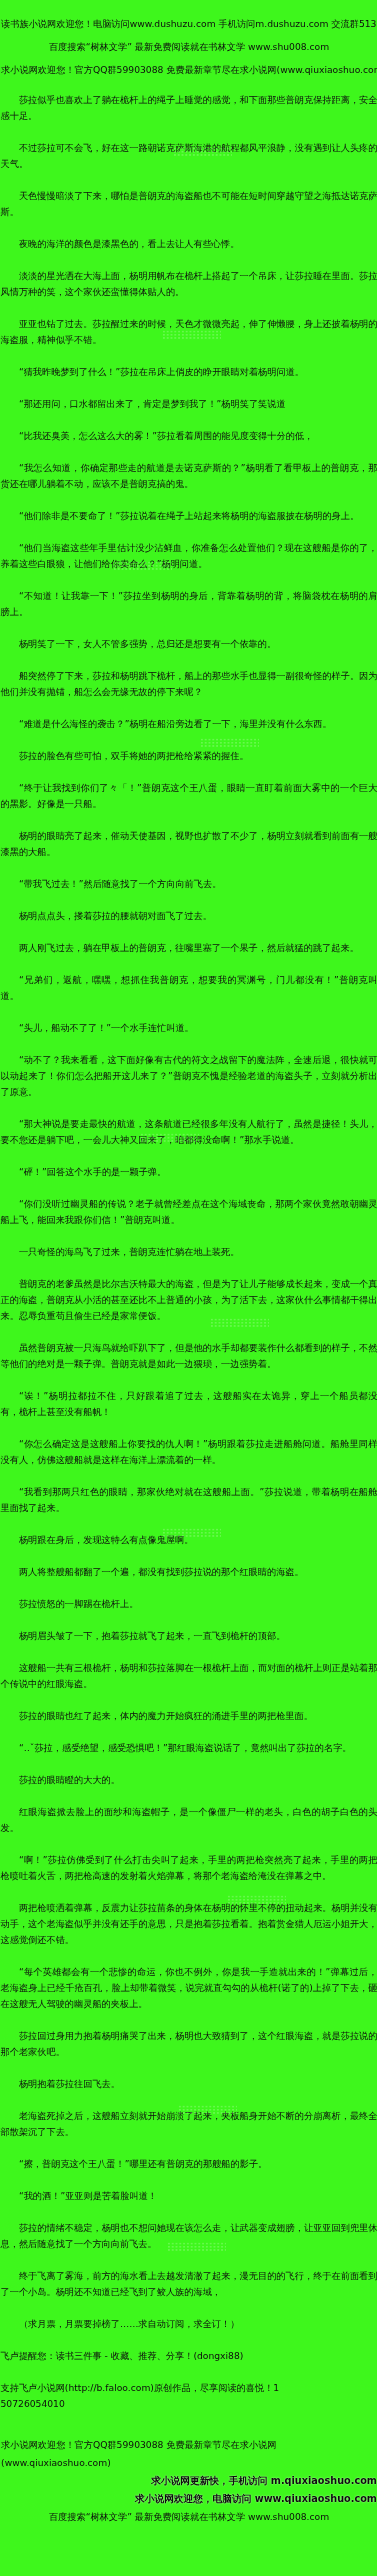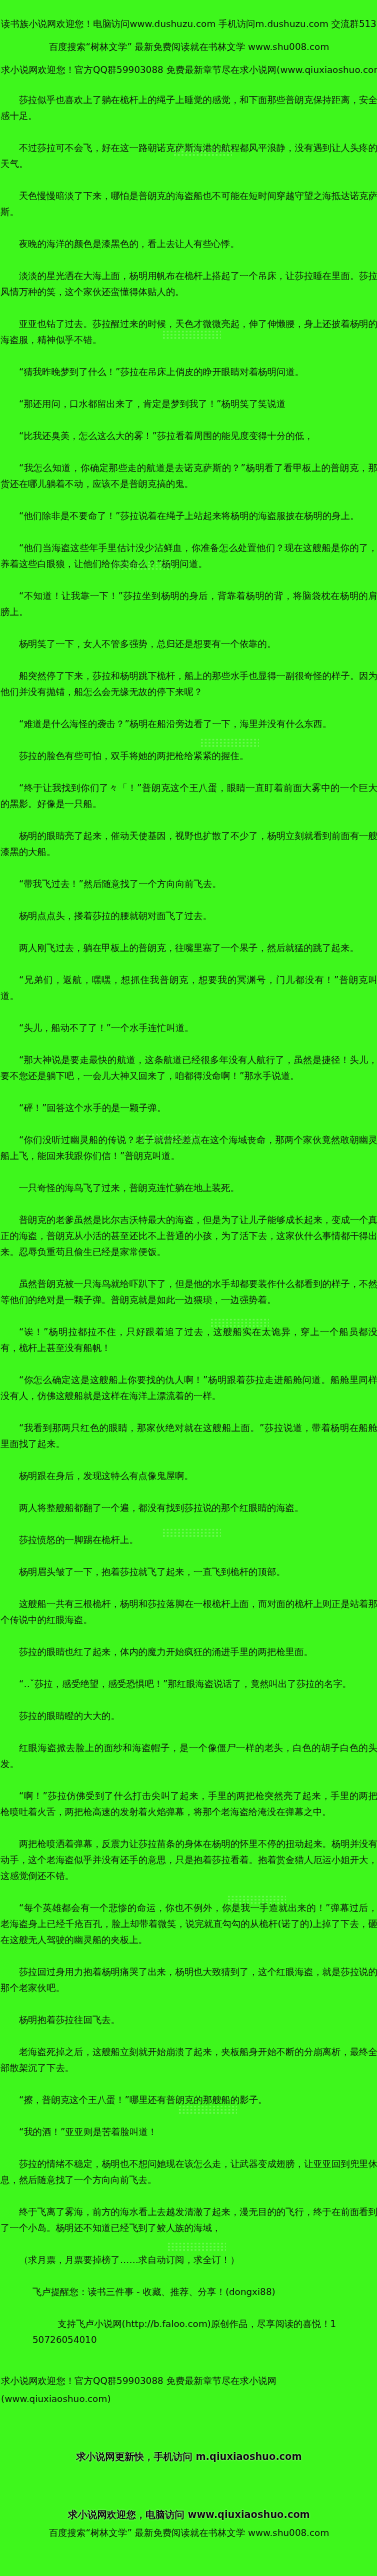--- a/index.html
+++ b/index.html
@@ -33,31 +33,30 @@
     line-height: 16px;
     text-indent: 2em;
     text-align: justify;
     word-break: break-all;
     background-image: repeating-linear-gradient(
       to bottom,
       rgba(0,0,0,0) 0px, rgba(0,0,0,0) 14.6px,
       var(--rule-color, #454545) 14.6px, var(--rule-color, #454545) 15px,
       rgba(0,0,0,0) 15px, rgba(0,0,0,0) 16px);
   }
-  p.para.noindent { text-indent: 0; margin-left: 32px; }
-  p.para.nogap { margin-bottom: 0; padding-left: 25px; }
+  p.para.noindent { text-indent: 0; }
+  p.para.nogap { margin-bottom: 0; }
   
   .footer { margin-top: 24px; padding: 0 1.1px 3.2px 1.1px; }
   .f-line { font-size: 9.2px; line-height: 18px; }
   .f-bold {
     font-weight: bold;
     font-size: 9.7px;
-    text-align: center;
+    text-align: right;
     text-shadow: 0 0 1.6px rgba(255,255,255,0.75);
-    margin-top: 40px;
   }
   .f-center { text-align: center; }
   
   .ghost {
     position: absolute;
     width: 59px;
     height: 9.7px;
     background-image: radial-gradient(circle, rgba(255,255,255,0.55) 0.5px, rgba(255,255,255,0) 0.9px);
     background-size: 3.8px 3.2px;
     opacity: 0.55;
@@ -93,20 +92,21 @@
       <p class="para">船突然停了下来，莎拉和杨明跳下桅杆，船上的那些水手也显得一副很奇怪的样子。因为他们并没有抛锚，船怎么会无缘无故的停下来呢？</p>
       <p class="para">“难道是什么海怪的袭击？”杨明在船沿旁边看了一下，海里并没有什么东西。</p>
       <p class="para">莎拉的脸色有些可怕，双手将她的两把枪给紧紧的握住。</p>
       <p class="para">“终于让我找到你们了々「！”普朗克这个王八蛋，眼睛一直盯着前面大雾中的一个巨大的黑影。好像是一只船。</p>
       <p class="para">杨明的眼睛亮了起来，催动天使基因，视野也扩散了不少了，杨明立刻就看到前面有一艘漆黑的大船。</p>
       <p class="para">“带我飞过去！”然后随意找了一个方向向前飞去。</p>
       <p class="para">杨明点点头，搂着莎拉的腰就朝对面飞了过去。</p>
       <p class="para">两人刚飞过去，躺在甲板上的普朗克，往嘴里塞了一个果子，然后就猛的跳了起来。</p>
       <p class="para">“兄弟们，返航，嘿嘿，想抓住我普朗克，想要我的冥渊号，门儿都没有！”普朗克叫道。</p>
       <p class="para">“头儿，船动不了了！”一个水手连忙叫道。</p>
+      <p class="para">“动不了？我来看看，这下面好像有古代的符文之战留下的魔法阵，全速后退，很快就可以动起来了！你们怎么把船开这儿来了？”普朗克不愧是经验老道的海盗头子，立刻就分析出了原意。</p>
       <p class="para">“那大神说是要走最快的航道，这条航道已经很多年没有人航行了，虽然是捷径！头儿，要不您还是躺下吧，一会儿大神又回来了，咱都得没命啊！”那水手说道。</p>
       <p class="para">“砰！”回答这个水手的是一颗子弹。</p>
       <p class="para">“你们没听过幽灵船的传说？老子就曾经差点在这个海域丧命，那两个家伙竟然敢朝幽灵船上飞，能回来我跟你们信！”普朗克叫道。</p>
       <p class="para">一只奇怪的海鸟飞了过来，普朗克连忙躺在地上装死。</p>
       <p class="para">普朗克的老爹虽然是比尔吉沃特最大的海盗，但是为了让儿子能够成长起来，变成一个真正的海盗，普朗克从小活的甚至还比不上普通的小孩，为了活下去，这家伙什么事情都干得出来。忍辱负重苟且偷生已经是家常便饭。</p>
       <p class="para">虽然普朗克被一只海鸟就给吓趴下了，但是他的水手却都要装作什么都看到的样子，不然等他们的绝对是一颗子弹。普朗克就是如此一边猥琐，一边强势着。</p>
       <p class="para">“诶！”杨明拉都拉不住，只好跟着追了过去，这艘船实在太诡异，穿上一个船员都没有，桅杆上甚至没有船帆！</p>
       <p class="para">“你怎么确定这是这艘船上你要找的仇人啊！”杨明跟着莎拉走进船舱问道。船舱里同样没有人，仿佛这艘船就是这样在海洋上漂流着的一样。</p>
       <p class="para">“我看到那两只红色的眼睛，那家伙绝对就在这艘船上面。”莎拉说道，带着杨明在船舱里面找了起来。</p>
       <p class="para">杨明跟在身后，发现这特么有点像鬼屋啊。</p>

